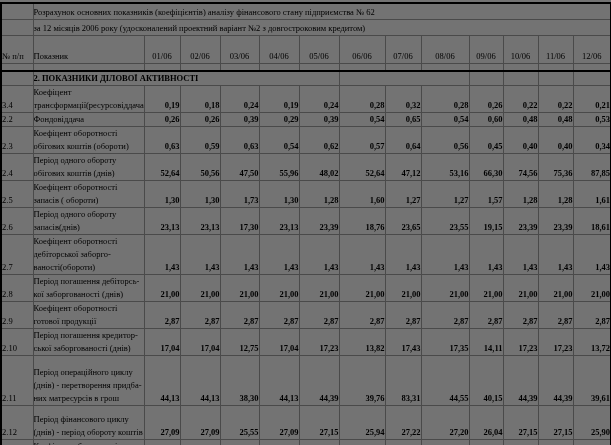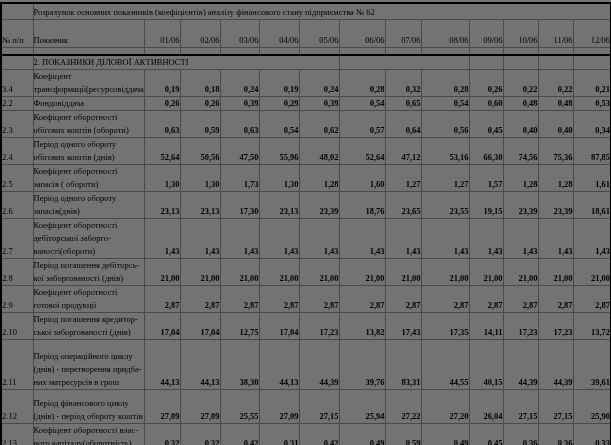--- a/index.html
+++ b/index.html
@@ -17,25 +17,25 @@
   td.title-cell{
     font-size:10.5px;line-height:14px;vertical-align:middle;
     padding:0 4px;white-space:nowrap;
   }
   td.head-cell{
     font-family:"Liberation Sans",sans-serif;font-size:8.5px;line-height:10px;
     vertical-align:top;padding:1px 0 0 2px;white-space:nowrap;
   }
   td.month-cell{
     font-family:"Liberation Sans",sans-serif;font-size:9px;
-    text-align:right;vertical-align:bottom;padding:0 0 3px 0;white-space:nowrap;margin-top:16px;
+    text-align:center;vertical-align:bottom;padding:0 0 3px 0;white-space:nowrap;margin-top:16px;
   }
   tr.section-row td{border-top:2px solid #000;}
   td.section-cell{
-    font-family:"Liberation Sans",sans-serif;font-weight:normal;font-size:10px;
+    font-family:"Liberation Sans",sans-serif;font-weight:bold;font-size:10px;
     vertical-align:middle;padding:0 0 0 2px;white-space:nowrap;
   }
   td.num-cell{
     font-family:"Liberation Sans",sans-serif;font-size:8.5px;
     vertical-align:bottom;padding:0 0 1px 2px;white-space:nowrap;
   }
   td.label-cell{
     white-space:pre-line;vertical-align:bottom;padding:0 0 1px 2px;
   }
   td.value-cell{
@@ -62,20 +62,24 @@
         <col style="width:34px">
       <col style="width:35px">
         <col style="width:35px">
         <col style="width:38px">
     </colgroup>
     <tbody>
       <tr style="height:16px">
         <td></td>
         <td class="title-cell" colspan="13">Розрахунок основних показників (коефіцієнтів) аналізу фінансового стану підприємства № 62</td>
       </tr>
+      <tr style="height:16px">
+        <td></td>
+        <td class="title-cell" colspan="13">за 12 місяців 2006 року (удосконалений проектний варіант №2 з довгостроковим кредитом)</td>
+      </tr>
       <tr style="height:28px" id="header-row">
         <td class="head-cell">№ п/п</td>
         <td class="head-cell">Показник</td>
 
       <td class="month-cell">01/06</td>
           <td class="month-cell">02/06</td>
           <td class="month-cell">03/06</td>
           <td class="month-cell">04/06</td>
           <td class="month-cell">05/06</td>
           <td class="month-cell">06/06</td>

